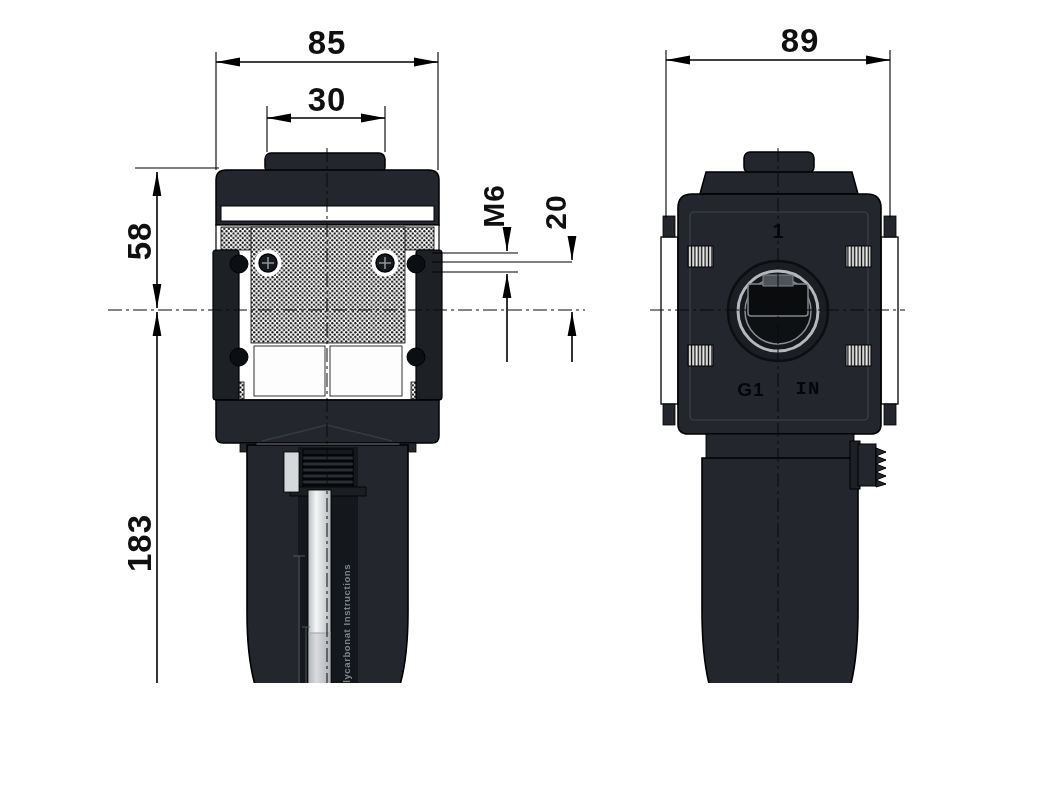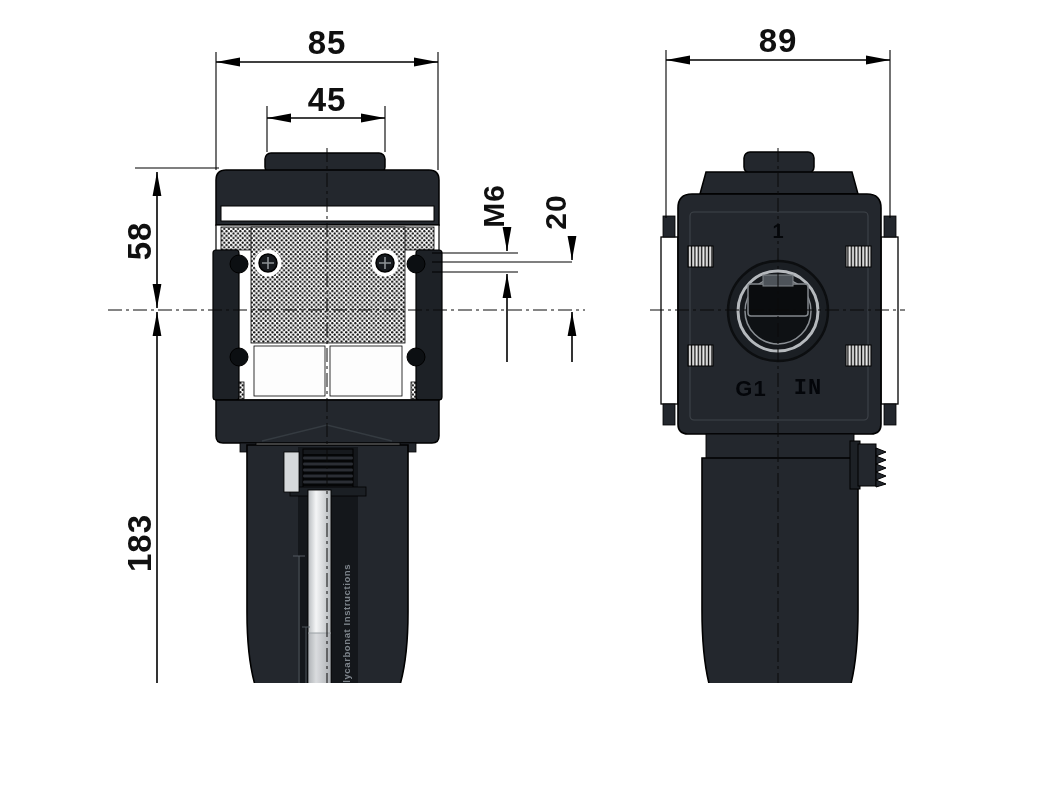--- a/index.html
+++ b/index.html
@@ -8,21 +8,21 @@
     font-family:"Liberation Sans", sans-serif;overflow:hidden;
   }
   #stage svg{position:absolute;left:0;top:0;}
   .lbl{
     position:absolute;color:#101010;font-weight:700;white-space:nowrap;
     transform:translate(-50%,-50%);line-height:1;
   }
   .lbl.rot{transform:translate(-50%,-50%) rotate(-90deg);}
   .dim{font-size:33px;letter-spacing:1px;}
   .dim-sm{font-size:30px;letter-spacing:1px;}
-  .port-mark{font-size:22px;color:#04060a;letter-spacing:1px;}
+  .port-mark{font-size:19px;color:#04060a;letter-spacing:1px;}
   .port-one{font-size:20px;color:#05070a;}
   .bowl-txt{
     font-size:9.5px;font-weight:700;color:#7d848b;letter-spacing:0.6px;
   }
 </style>
 </head>
 <body>
 
 <div id="stage">
 <svg width="1051" height="803" viewBox="0 0 1051 803">
@@ -196,25 +196,25 @@
 
     <line x1="572" y1="240" x2="572" y2="260" marker-end="url(#aE)"></line>
     <line x1="572" y1="362" x2="572" y2="312" marker-end="url(#aE)"></line>
 
     <path d="M666,50 V218 M890,50 V218" stroke-width="1.1"></path>
     <line x1="666" y1="60" x2="890" y2="60" marker-start="url(#aS)" marker-end="url(#aE)"></line>
   </g>
 </svg>
 
 <div class="lbl dim" style="left:327px;top:42px;">85</div>
-<div class="lbl dim" style="left:327px;top:99px;">45</div>
+<div class="lbl dim" style="left:327px;top:99px;">30</div>
 <div class="lbl dim rot" style="left:139px;top:241px;">58</div>
 <div class="lbl dim rot" style="left:139px;top:543px;">183</div>
 <div class="lbl dim-sm rot" style="left:494px;top:206px;">M6</div>
 <div class="lbl dim-sm rot" style="left:556px;top:212px;">20</div>
-<div class="lbl dim" style="left:778px;top:40px;">89</div>
+<div class="lbl dim" style="left:800px;top:40px;">89</div>
 
 <div class="lbl port-one" style="left:778px;top:231px;">1</div>
 <div class="lbl port-mark" style="left:751px;top:389px;">G1</div>
 <div class="lbl port-mark" style="left:808px;top:389px;font-family:Liberation Mono, monospace;">IN</div>
 
 <div class="lbl bowl-txt rot" style="left:347px;top:630px;">Polycarbonat Instructions</div>
 </div>
 
 </body></html>

